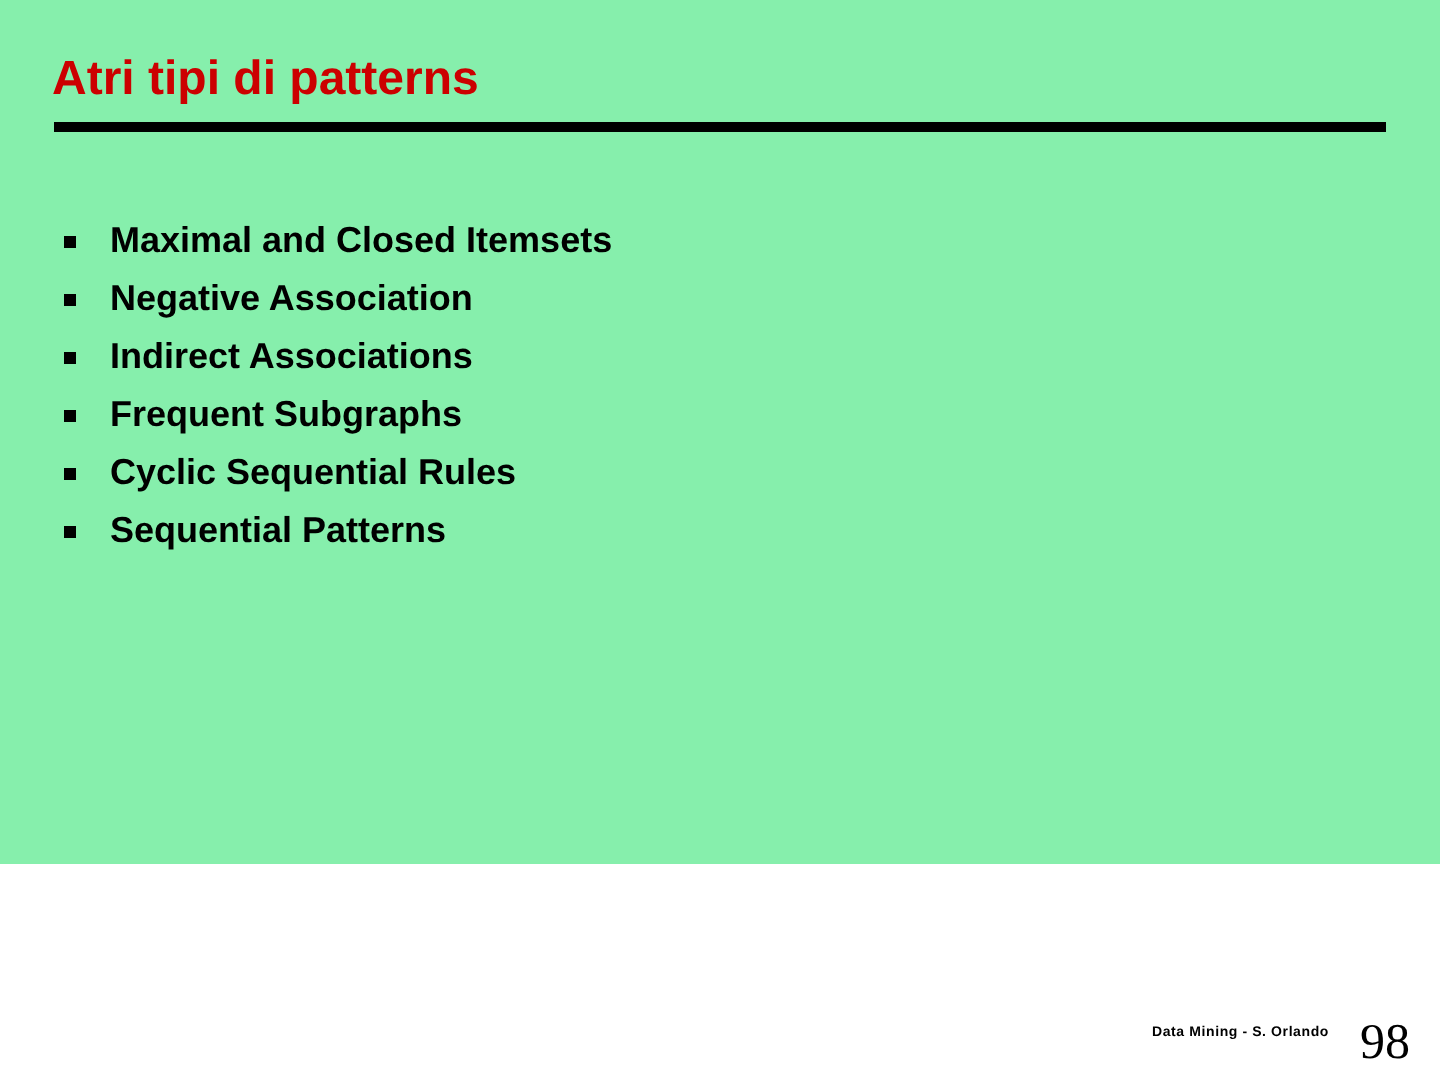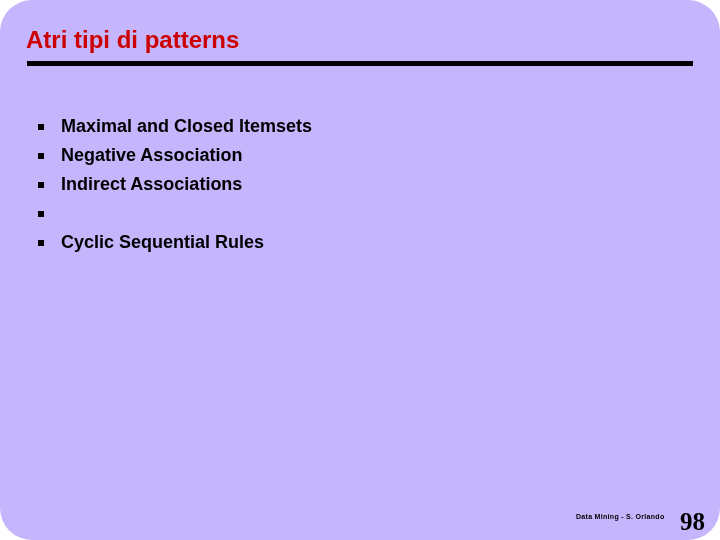--- a/index.html
+++ b/index.html
@@ -14,23 +14,22 @@
     font-family: "Liberation Sans", sans-serif;
     overflow: hidden;
     position: relative;
   }
 
   .slide {
     position: absolute;
     top: 0;
     left: 0;
     width: 720px;
-    height: 540px;
-    background: #c4b5fd;
-    border-radius: 32px;
+    height: 432px;
+    background: #86efac;
   }
 
   
   .slide-title {
     position: absolute;
     left: 26px;
     top: 26px;
     width: 660px;
     font-size: 24px;
     font-weight: bold;
@@ -50,21 +49,21 @@
     background: #000000;
   }
 
   
   .bullet-list {
     position: absolute;
     left: 28px;
     top: 104px;
     width: 660px;
     list-style: none;
-    margin: 8px;
+    margin: 2px;
     padding: 0;
   }
   .bullet-item {
     position: relative;
     height: 29px;
     line-height: 29px;
     padding-left: 25px;
     font-size: 18px;
     font-weight: bold;
     color: #000000;
@@ -97,21 +96,20 @@
   }
   .page-number {
     position: absolute;
     left: 680px;
     top: 508px;
     font-family: "Liberation Serif", serif;
     font-size: 25px;
     color: #000000;
     line-height: 28px;
     white-space: nowrap;
-    font-weight: bold;
   }
 </style>
 </head>
 <body>
 
 <div class="slide">
 
   <div class="slide-title">Atri tipi di patterns</div>
 
   <div class="title-rule"></div>
@@ -128,27 +126,32 @@
       <span class="bullet-label">Negative Association</span>
     </li>
 
     <li class="bullet-item">
       <span class="bullet-marker"></span>
       <span class="bullet-label">Indirect Associations</span>
     </li>
 
     <li class="bullet-item">
       <span class="bullet-marker"></span>
+      <span class="bullet-label">Frequent Subgraphs</span>
     </li>
 
     <li class="bullet-item">
       <span class="bullet-marker"></span>
       <span class="bullet-label">Cyclic Sequential Rules</span>
     </li>
 
+    <li class="bullet-item">
+      <span class="bullet-marker"></span>
+      <span class="bullet-label">Sequential Patterns</span>
+    </li>
 
   </ul>
 
   <div class="footer-credit">Data Mining - S. Orlando</div>
 
   <div class="page-number">98</div>
 
 </div>
 
 </body></html>

